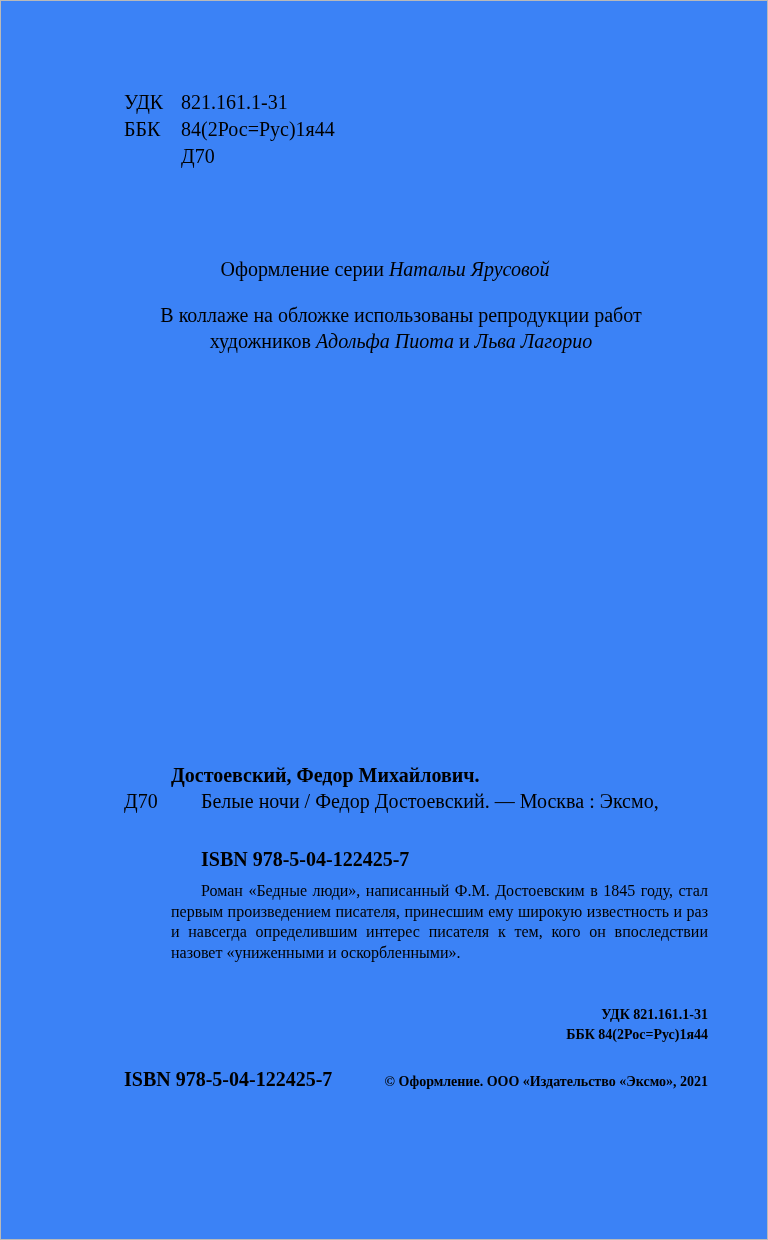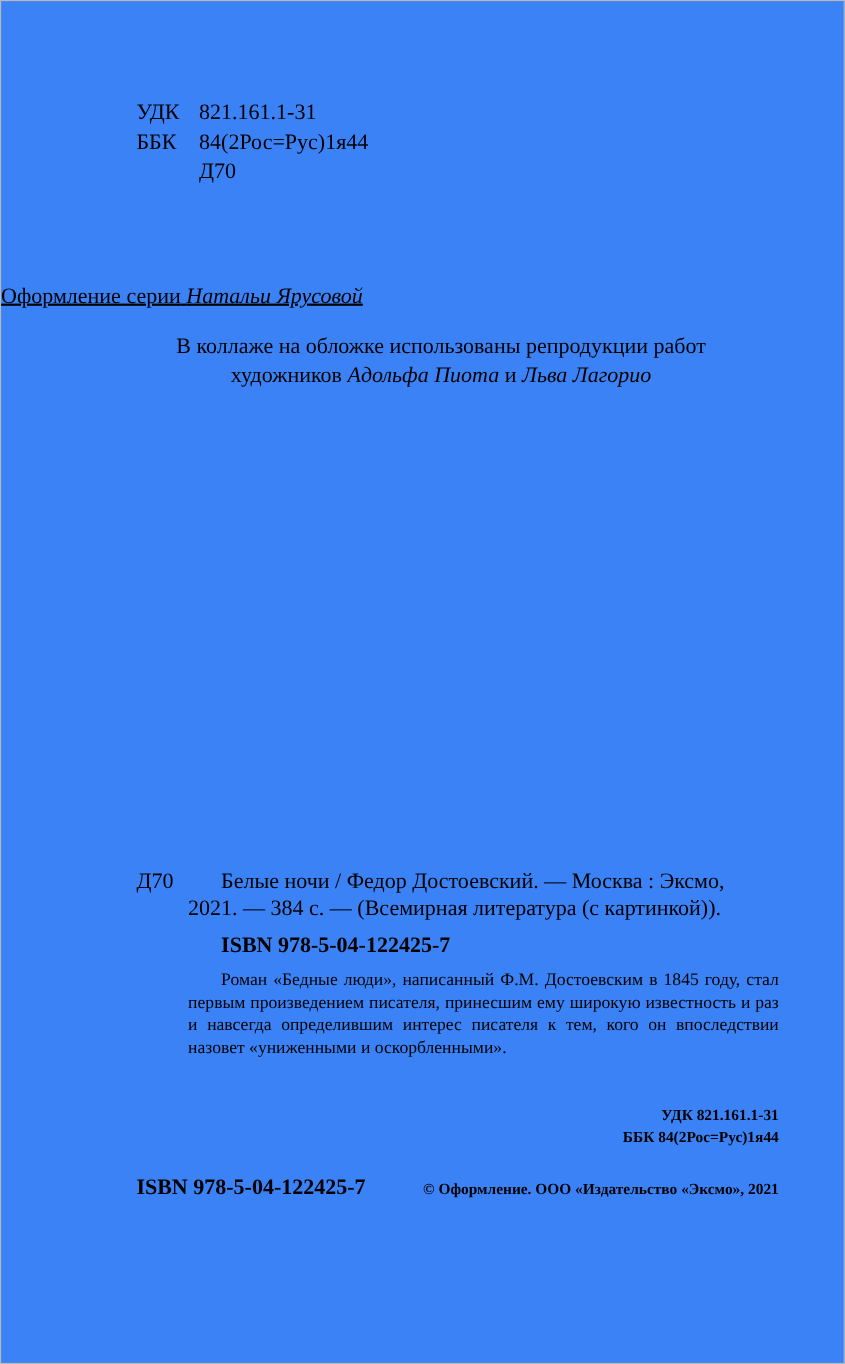--- a/index.html
+++ b/index.html
@@ -36,24 +36,23 @@
     width: 57px;
   }
   .imprint-top .code-row {
     padding-left: 57px;
   }
 
   .credits {
     top: 256px;
     left: 0;
     width: 768px;
-    text-align: left;
+    text-align: center;
     font-size: 20px;
     line-height: 25px;
-    text-decoration: underline;
   }
   .collage {
     top: 301px;
     left: 0;
     width: 768px;
     text-align: center;
     font-size: 20px;
     line-height: 26px;
     padding-left: 16px;
   }
@@ -158,23 +157,23 @@
   <div class="abs collage">
     <div>В коллаже на обложке использованы репродукции работ</div>
     <div>
       <span>художников</span>
       <span class="italic">Адольфа Пиота</span>
       <span>и</span>
       <span class="italic">Льва Лагорио</span>
     </div>
   </div>
 
+  <div class="abs author-line">Достоевский, Федор Михайлович.</div>
   <div class="abs entry-code">Д70</div>
   <div class="abs entry-line1">Белые ночи / Федор Достоевский. — Москва : Эксмо,</div>
-  <div class="abs entry-line2">2021. — 384 с. — (Всемирная литература (с картинкой)).</div>
   <div class="abs isbn-mid">ISBN 978-5-04-122425-7</div>
 
   <div class="abs annotation">
     <p>Роман «Бедные люди», написанный Ф.М. Достоевским в 1845 году, стал первым произведением писателя, принесшим ему широкую известность и раз и навсегда определившим интерес писателя к тем, кого он впоследствии назовет «униженными и оскорбленными».</p>
   </div>
 
   <div class="abs refs">
     <div>УДК 821.161.1-31</div>
     <div>ББК 84(2Рос=Рус)1я44</div>
   </div>

